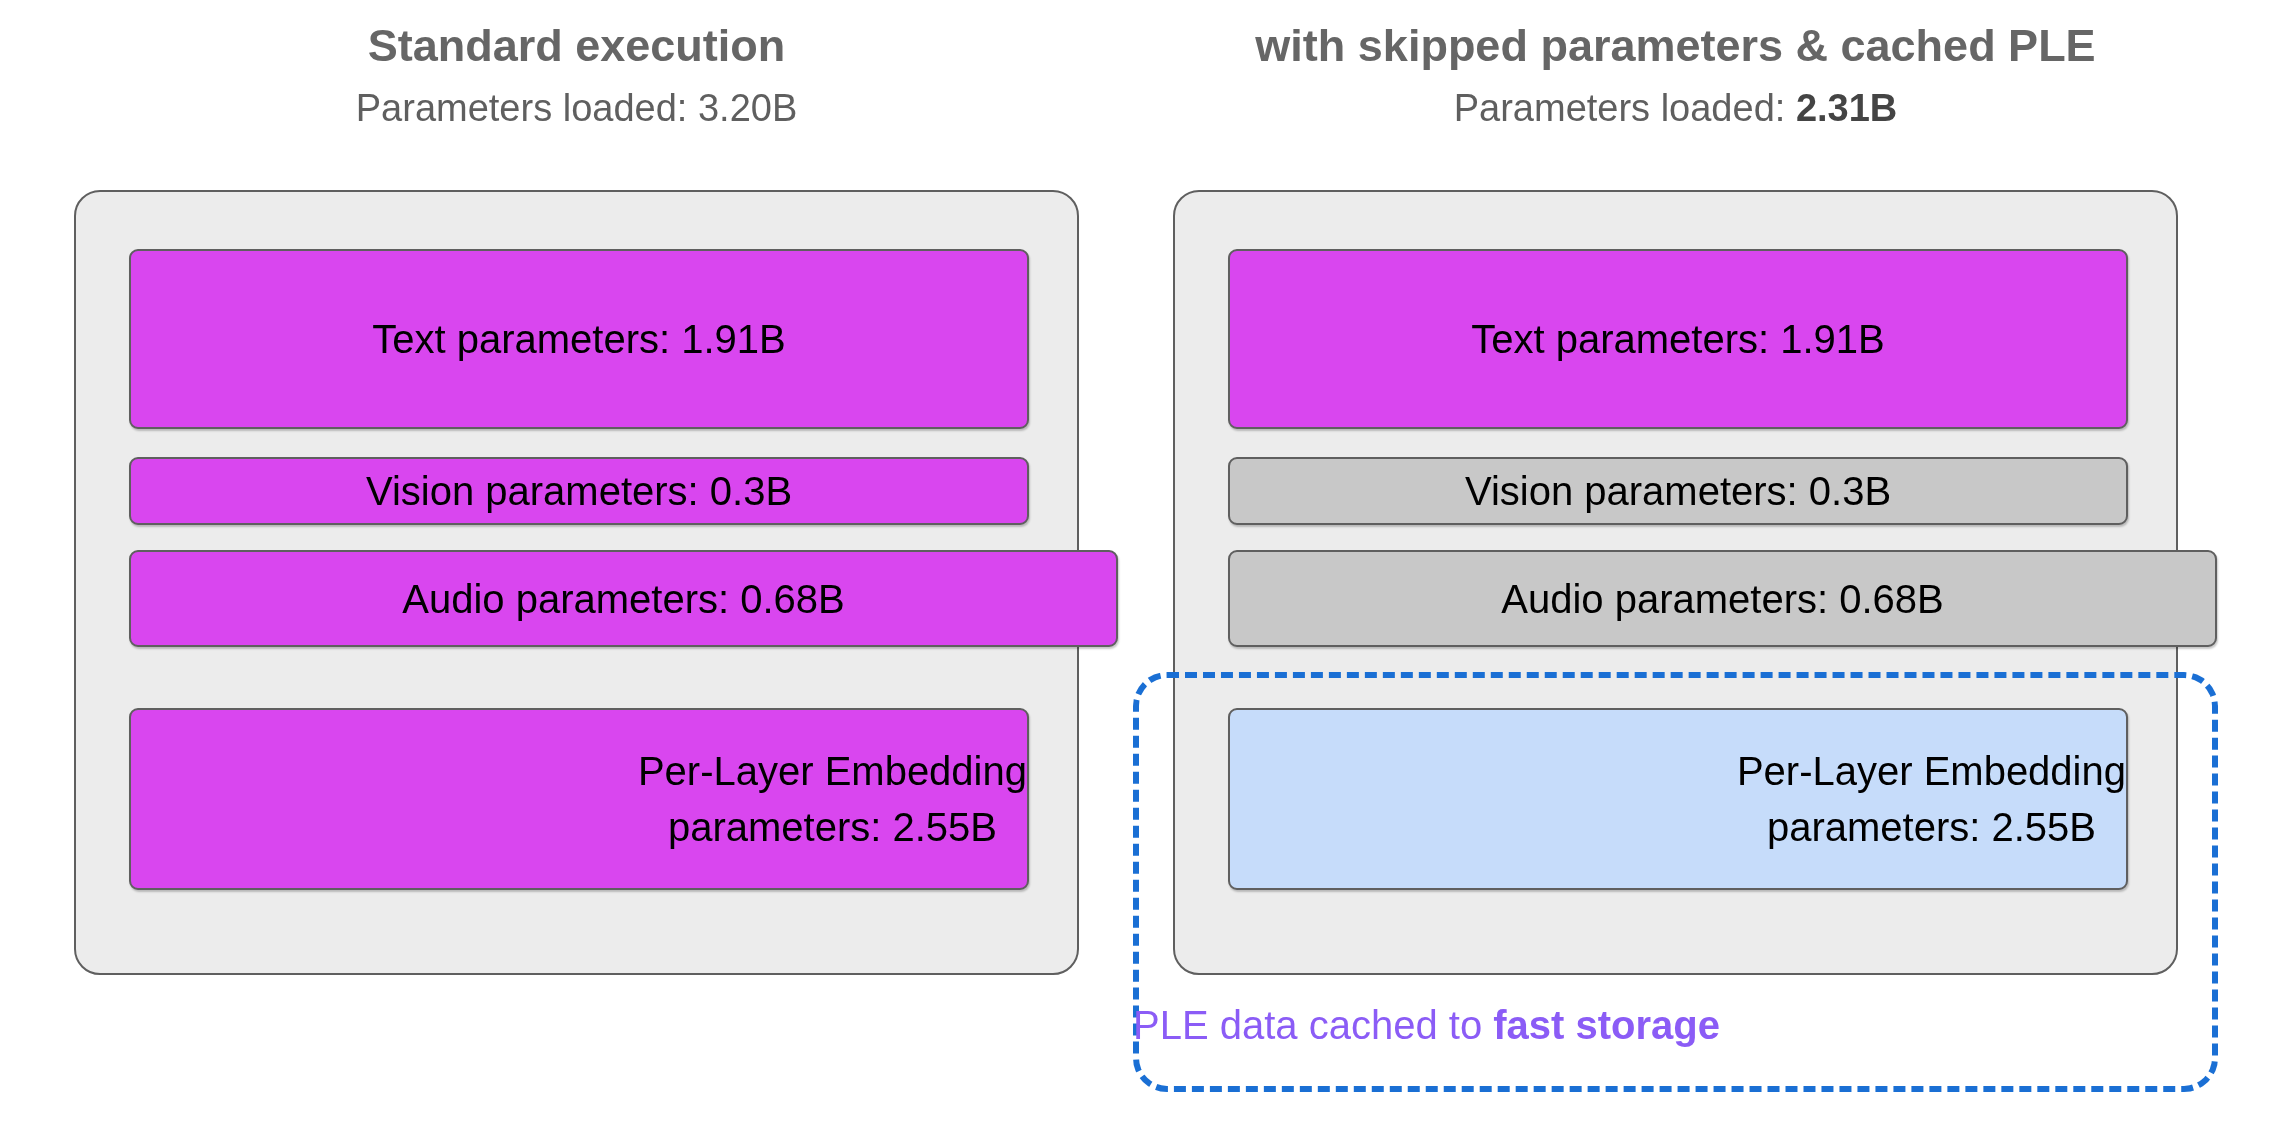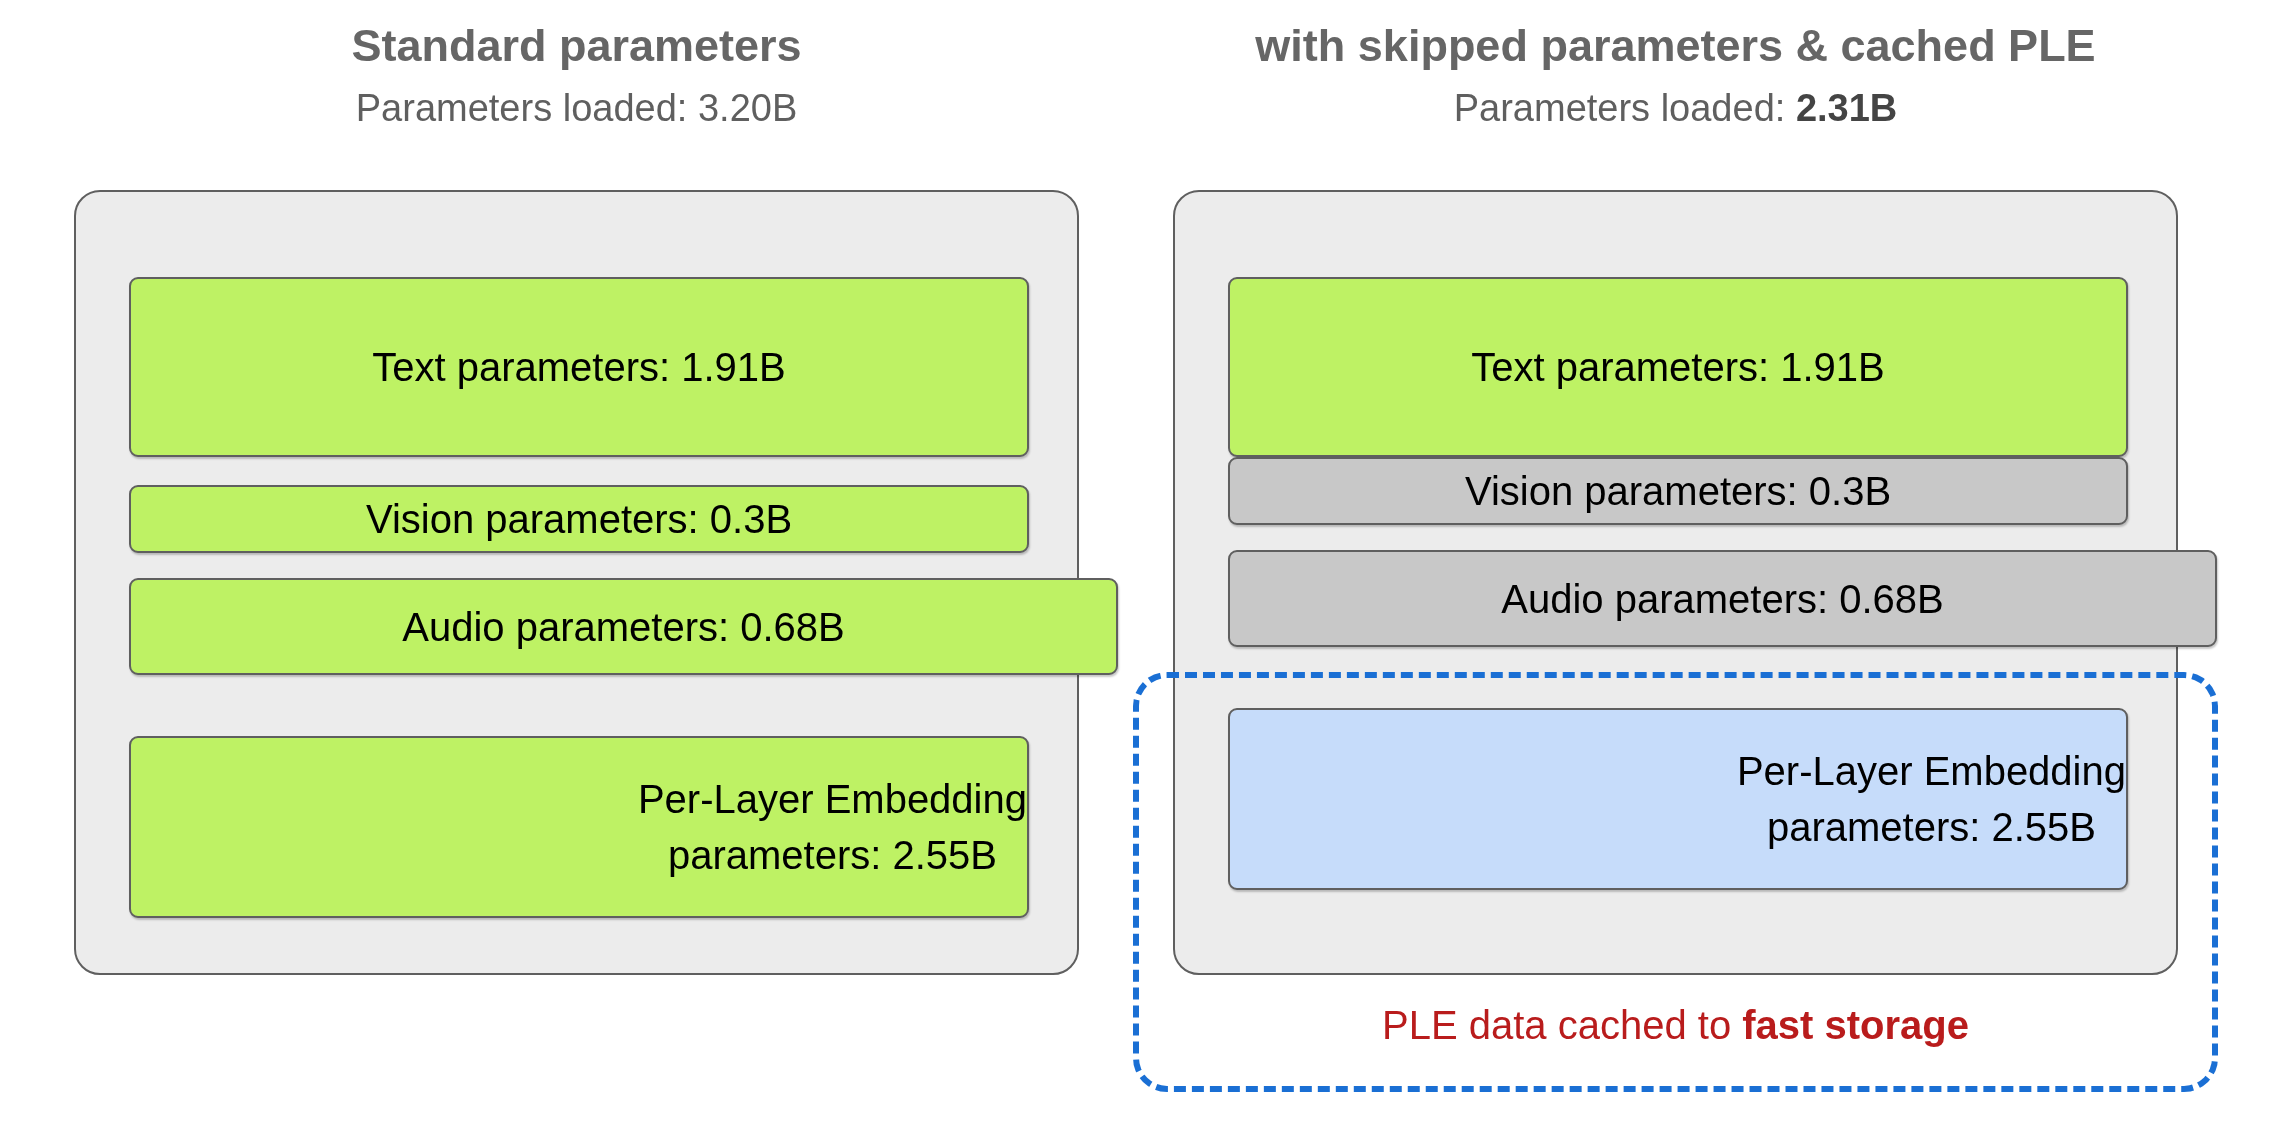--- a/index.html
+++ b/index.html
@@ -69,21 +69,21 @@
     border-radius: 9px;
     display: flex;
     align-items: center;
     justify-content: center;
     text-align: center;
     font-size: 40px;
     color: #000000;
     line-height: 56px;
     box-shadow: 1px 2px 2px rgba(0,0,0,0.22);
   }
-  .pbox.blue   { background: #bef264; margin-top: 28px; }
+  .pbox.blue   { background: #d946ef; }
   .pbox.gray   { background: #C8C8C8; }
   .pbox.ltblue { background: #C6DCFA; }
 
   
   .box-text   { left: 53px; top: 57px;  width: 900px; height: 180px; }
   .box-vision { left: 53px; top: 265px; width: 900px; height: 68px;  }
   .box-audio  { left: 53px; top: 358px; width: 989px; height: 97px;  }
   .box-ple    { left: 53px; top: 516px; width: 900px; height: 182px; justify-content: flex-end; }
 
   
@@ -98,35 +98,35 @@
     box-sizing: border-box;
     background: transparent;
     pointer-events: none;
   }
 
   #cache-caption {
     position: absolute;
     left: 1133px;
     top: 1000px;
     width: 1085px;
-    text-align: center;
+    text-align: left;
     font-size: 40px;
-    color: #b91c1c;
+    color: #8b5cf6;
     line-height: 50px;
     white-space: nowrap;
   }
   #cache-caption b { font-weight: bold; }
 </style>
 </head>
 <body>
 
 <div class="diagram">
 
   <div class="col-header" id="header-left">
-    <div class="title">Standard parameters</div>
+    <div class="title">Standard execution</div>
     <div class="subtitle"><span>Parameters loaded: </span><span>3.20B</span></div>
   </div>
 
   <div class="col-header" id="header-right">
     <div class="title">with skipped parameters &amp; cached PLE</div>
     <div class="subtitle"><span>Parameters loaded: </span><b>2.31B</b></div>
   </div>
 
   <div class="panel" id="panel-left">
 

